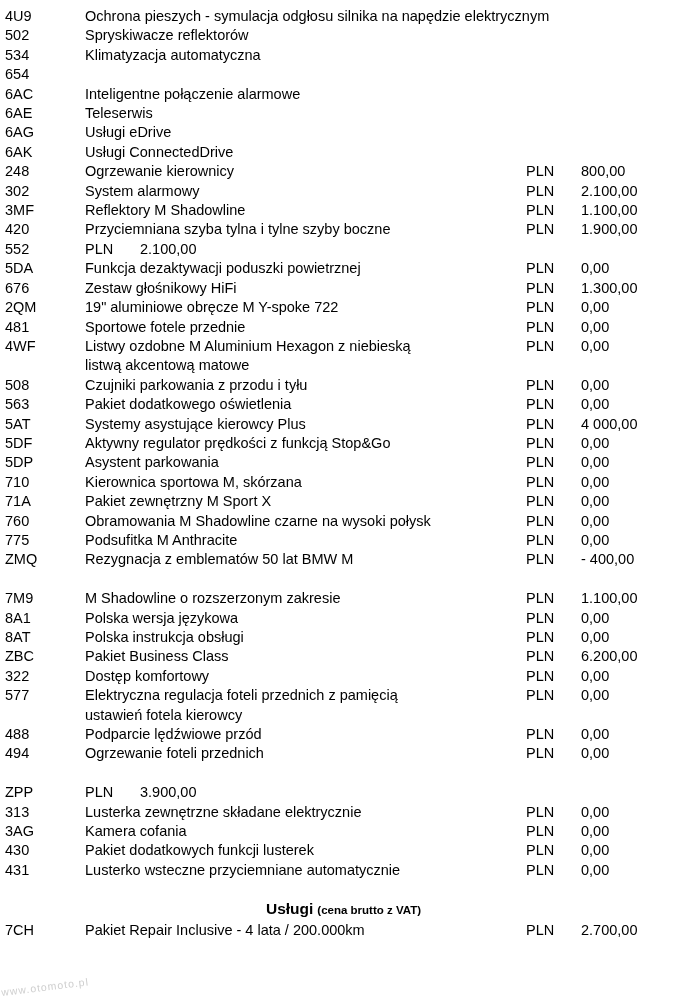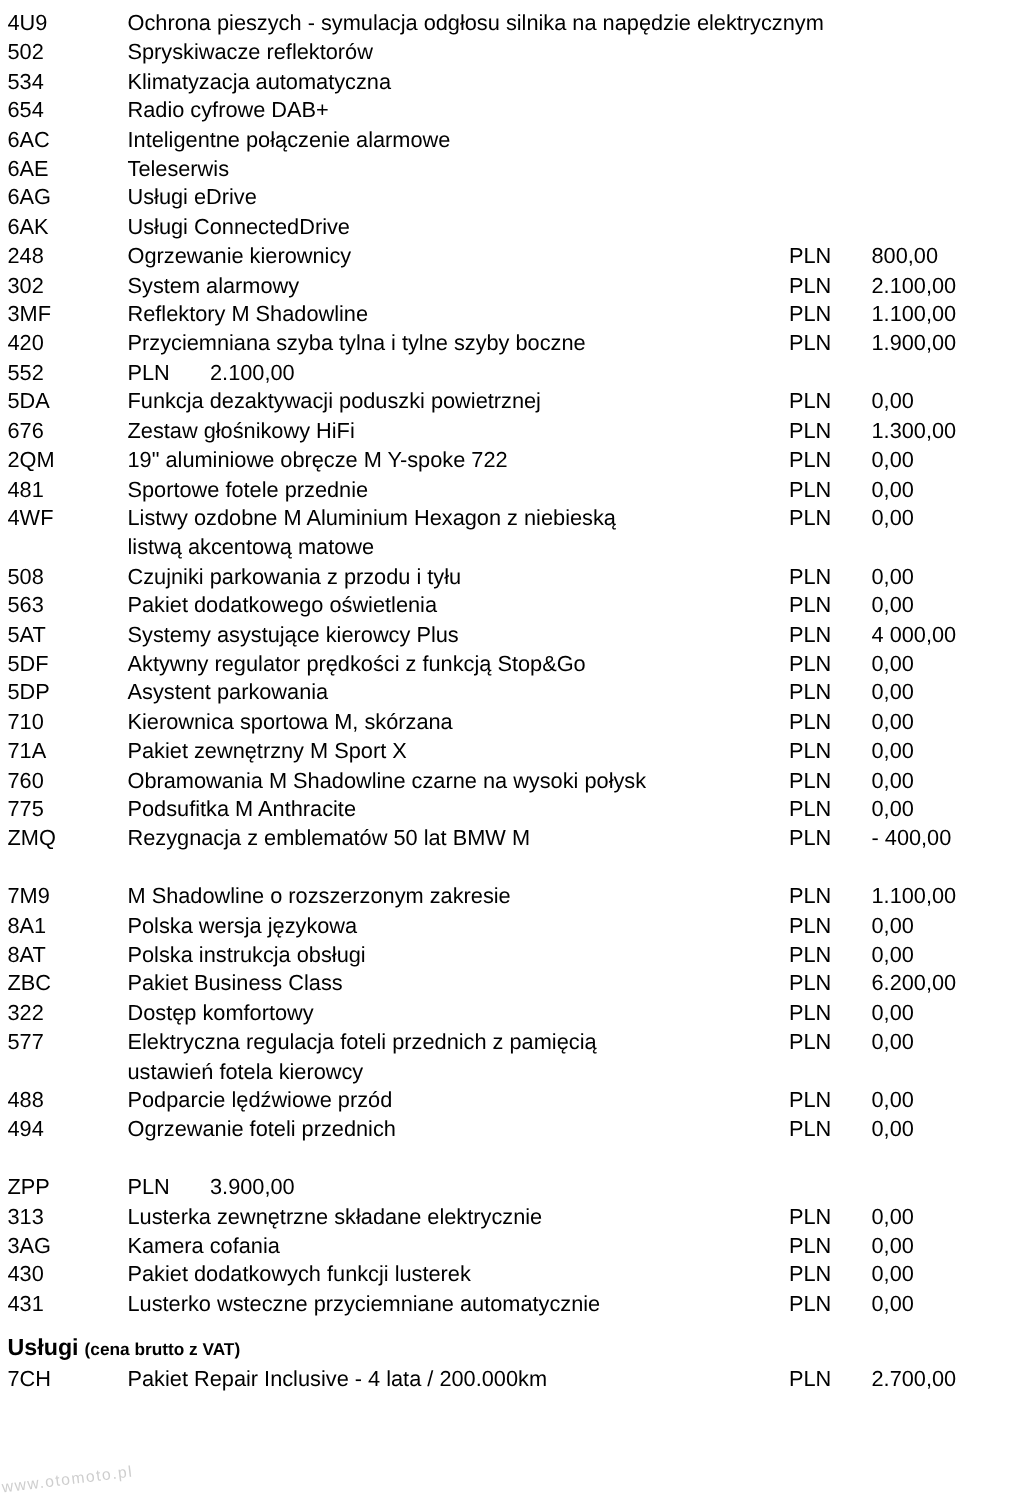--- a/index.html
+++ b/index.html
@@ -22,21 +22,21 @@
   .code { flex: 0 0 80px; }
   .desc { flex: 1 1 auto; white-space: pre-line; padding-right: 8px; }
   .priced .desc { flex: 0 0 425px; padding-right: 16px; }
   .cur { flex: 0 0 55px; }
   .price { flex: 1 1 auto; text-align: left; }
   .section-header {
     line-height: 19.4px;
     margin-bottom: 0;
   }
   .section-header.first { margin-top: 23px; }
-  .section-header.second { margin-top: 9px; }
+  .section-header.second { margin-top: 19px; text-align: center; }
   .sec-title { font-weight: bold; font-size: 15.5px; }
   .sec-sub { font-weight: bold; font-size: 11.5px; margin-left: 4px; }
   .group + .group { margin-top: 19.4px; }
   .watermark {
     position: absolute;
     left: 2px;
     bottom: 2px;
     color: #c6c6c6;
     font-size: 10.5px;
     letter-spacing: 1px;
@@ -58,21 +58,20 @@
       <div class="row">
         <span class="code">502</span>
         <span class="desc">Spryskiwacze reflektorów</span>
       </div>
       <div class="row">
         <span class="code">534</span>
         <span class="desc">Klimatyzacja automatyczna</span>
       </div>
       <div class="row">
         <span class="code">654</span>
-        <span class="desc">Radio cyfrowe DAB+</span>
       </div>
       <div class="row">
         <span class="code">6AC</span>
         <span class="desc">Inteligentne połączenie alarmowe</span>
       </div>
       <div class="row">
         <span class="code">6AE</span>
         <span class="desc">Teleserwis</span>
       </div>
       <div class="row">

